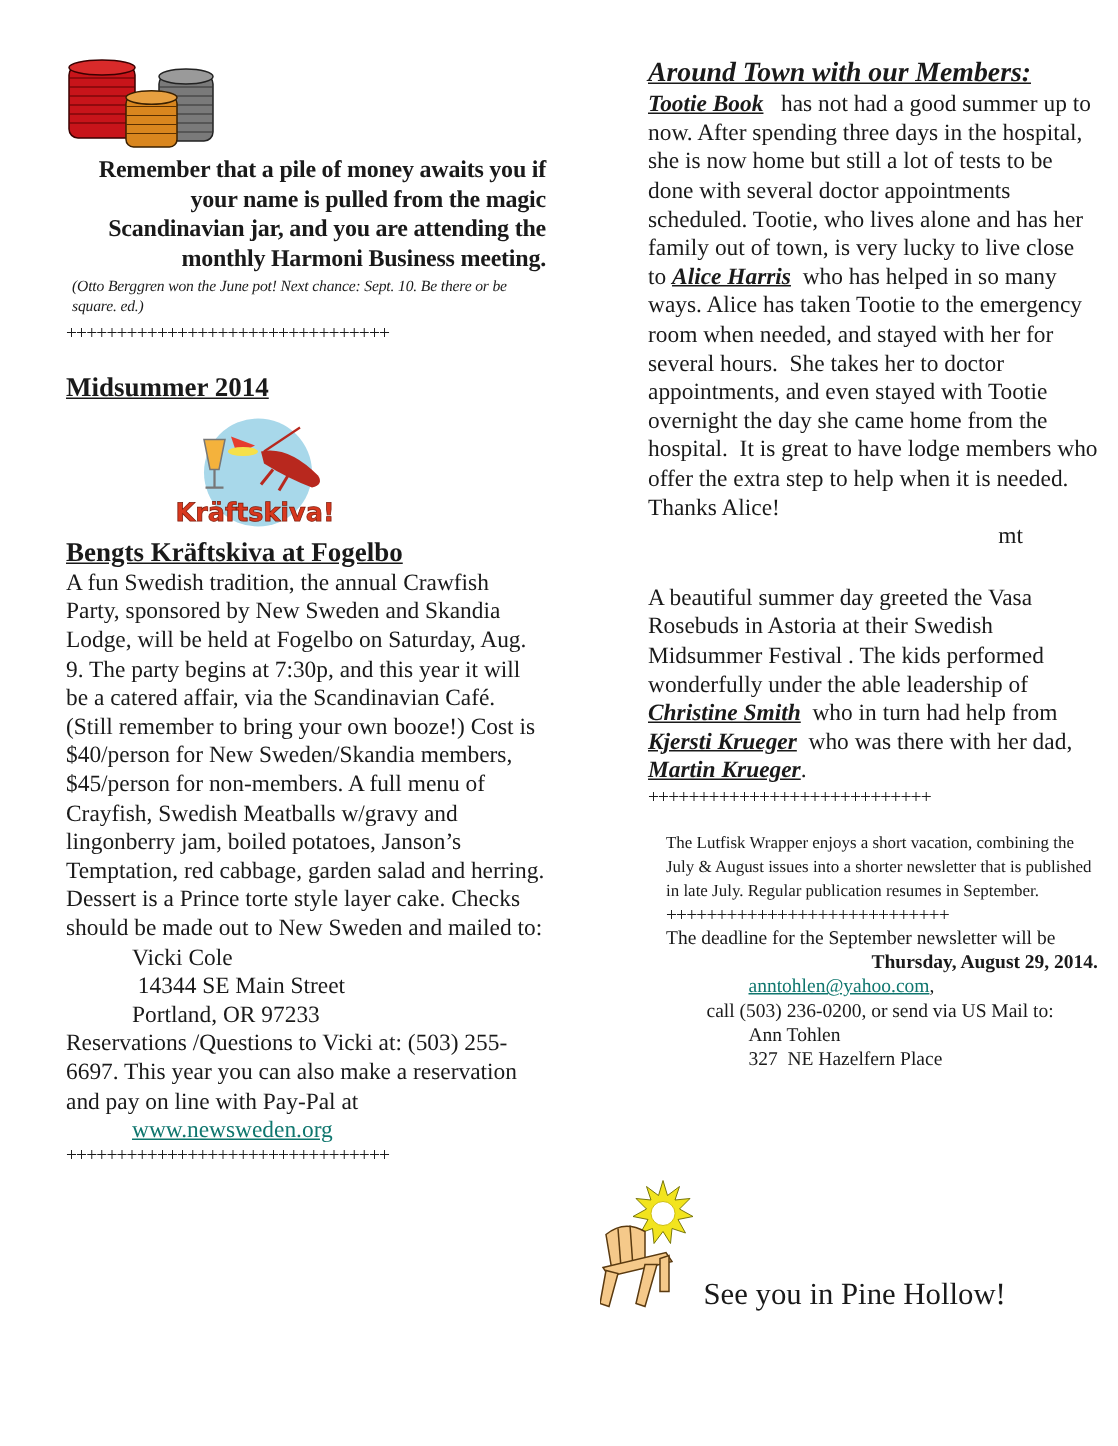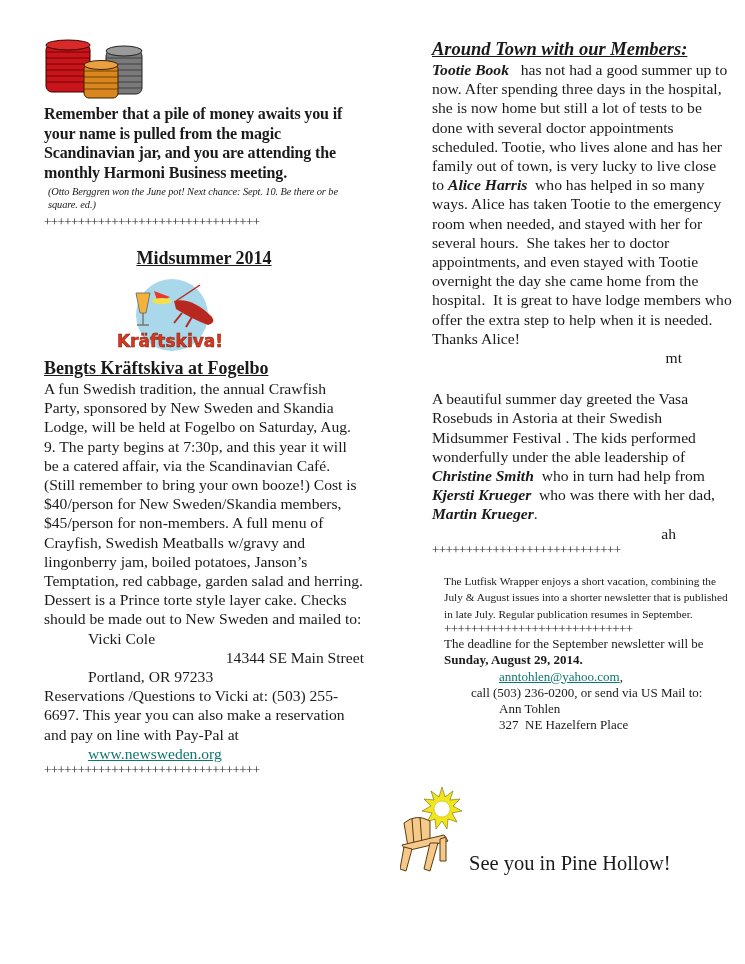--- a/index.html
+++ b/index.html
@@ -2,25 +2,25 @@
 <html><head>
 <meta charset="utf-8">
 <style>
   html, body { margin:0; padding:0; background:#fff; }
   body { width:745px; height:964px; position:relative; overflow:hidden;
          font-family:"Liberation Serif","DejaVu Serif",serif; color:#1a1a1a; }
   .col { position:absolute; }
   #left { left:44px; top:38px; width:320px; }
   #right { left:432px; top:38px; width:300px; }
   .p { font-size:15.6px; line-height:19.2px; margin:0; }
-  .bold { font-weight:bold; }
+  .bold { font-weight:bold;text-align:right; }
   .note { font-style:italic; font-size:10.4px; line-height:13px; margin:4px; letter-spacing:-0.1px; }
   .plus { font-size:13px; line-height:14px; letter-spacing:-0.6px; white-space:nowrap; margin:0; overflow:hidden; }
   h2 { font-size:18px; font-weight:bold; text-decoration:underline; margin:0; line-height:22px; }
-  .hi { font-weight:bold; font-style:italic; }
+  .hi { font-weight:bold; font-style:italic; text-decoration:underline; }
   a.link { color:#0f766e; text-decoration:underline; }
   .indent1 { padding-left:44px; }
   .sig { text-align:right; padding-right:50px; }
   .small { font-size:13px; line-height:16.2px; margin:0; }
   .smallnote { font-size:11.3px; line-height:16.4px; margin:0; }
 </style>
 </head>
 <body>
 
 <div id="left" class="col">
@@ -62,21 +62,21 @@
           <line x1="40" y1="51" x2="74" y2="51"></line>
       </g>
       <ellipse cx="57" cy="27" rx="17" ry="4.5" fill="#e8a040" stroke="#3a2000" stroke-width="1"></ellipse>
     </g>
   </svg>
 
   <p class="p bold" style="font-size:16px;line-height:19.5px;margin-top:4px;letter-spacing:-0.15px;">Remember that a pile of money awaits you if your  name is pulled from the magic Scandinavian jar, and you are attending the monthly Harmoni Business meeting.</p>
   <p class="note" style="margin-top:3px;">(Otto Berggren won the June pot!  Next chance:  Sept. 10.  Be there or be square.  ed.)</p>
   <p class="plus" style="margin-top:1px;">++++++++++++++++++++++++++++++++</p>
 
-  <h2 style="margin-top:18px;text-align:center;">Midsummer  2014</h2>
+  <h2 style="margin-top:18px;">Midsummer  2014</h2>
 
   <svg width="130" height="82" viewBox="0 0 130 82" style="display:block;margin:4px 0 0 68px;">
     <circle cx="60" cy="42" r="36" fill="#a8d8ea"></circle>
     <g>
       <path d="M24 20 L38 20 L34 40 L28 40 Z" fill="#f4b23c" stroke="#777" stroke-width="1"></path>
       <line x1="31" y1="40" x2="31" y2="52" stroke="#777" stroke-width="1.5"></line>
       <line x1="25" y1="52" x2="37" y2="52" stroke="#777" stroke-width="1.5"></line>
     </g>
     <g>
       <path d="M42 18 L58 24 L46 30 Z" fill="#e63b2e"></path>
@@ -87,41 +87,40 @@
       <line x1="64" y1="28" x2="88" y2="12" stroke="#b8281e" stroke-width="1.5"></line>
       <line x1="70" y1="40" x2="62" y2="50" stroke="#b8281e" stroke-width="2"></line>
       <line x1="80" y1="44" x2="74" y2="54" stroke="#b8281e" stroke-width="2"></line>
     </g>
     <text x="58" y="74" text-anchor="middle" font-family="DejaVu Sans, sans-serif" font-weight="bold" font-size="17" fill="#d9381e" stroke="#7a1a0a" stroke-width="0.5">Kräftskiva!</text>
   </svg>
 
   <h2 style="margin-top:2px;">Bengts Kräftskiva at Fogelbo</h2>
   <p class="p">A fun Swedish tradition, the annual Crawfish Party, sponsored by New Sweden and Skandia Lodge, will be held at Fogelbo on Saturday, Aug. 9.  The party begins at 7:30p, and this year it will be a catered affair, via the Scandinavian Café.  (Still remember to bring your own booze!)  Cost is $40/person for New Sweden/Skandia members, $45/person for non-members.  A full menu of Crayfish, Swedish Meatballs w/gravy and lingonberry jam, boiled potatoes, Janson’s Temptation, red cabbage, garden salad and herring. Dessert is a Prince torte style layer cake. Checks should be made out to New Sweden and mailed to:</p>
   <p class="p indent1">Vicki Cole</p>
-  <p class="p indent1" style="white-space:pre;text-align:right;"> 14344 SE Main Street</p>
+  <p class="p indent1" style="white-space:pre;"> 14344 SE Main Street</p>
   <p class="p indent1">Portland, OR  97233</p>
   <p class="p">Reservations /Questions to Vicki at: (503) 255-6697. This year you can also make a reservation and pay on line with Pay-Pal at</p>
   <p class="p indent1"><a class="link" href="#">www.newsweden.org</a></p>
   <p class="plus">++++++++++++++++++++++++++++++++</p>
 </div>
 
 <div id="right" class="col">
   <h2 style="font-style:italic;font-size:18.5px;">Around Town with our Members:</h2>
   <p class="p"><span class="hi">Tootie Book</span><span style="white-space:pre-wrap;">   has not had a good summer up to now. After spending three days in the hospital, she is now home but still a lot of tests to be done with several doctor appointments scheduled. Tootie, who lives alone and has her family out of town, is very lucky to live close to </span><span class="hi">Alice Harris</span><span style="white-space:pre-wrap;">  who has helped in so many ways. Alice has taken Tootie to the emergency room when needed, and stayed with her for several hours.  She takes her to doctor appointments, and even stayed with Tootie overnight the day she came home from the hospital.  It is great to have lodge members who offer the extra step to help when it is needed. Thanks Alice!</span></p>
   <p class="p sig">mt</p>
 
   <p class="p" style="margin-top:22px;"><span>A beautiful summer day greeted the Vasa Rosebuds in Astoria at their Swedish Midsummer  Festival . The kids performed wonderfully under the able leadership of </span><span class="hi">Christine Smith</span><span style="white-space:pre-wrap;">  who in turn had help from </span><span class="hi">Kjersti Krueger</span><span style="white-space:pre-wrap;">  who was there with her dad, </span><span class="hi">Martin Krueger</span><span>.</span></p>
-  <p class="p sig" style="padding-right:56px;">ah</p>
   <p class="plus">++++++++++++++++++++++++++++</p>
 
   <div style="padding-left:12px;margin-top:16px;">
     <p class="smallnote">The Lutfisk Wrapper enjoys a short vacation, combining the July &amp; August issues into a shorter newsletter that is published in late July.  Regular publication resumes in September.</p>
     <p class="plus">++++++++++++++++++++++++++++</p>
     <p class="small">The deadline for the September newsletter will be</p>
-    <p class="small bold">Sunday, August 29, 2014.</p>
+    <p class="small bold">Thursday, August 29, 2014.</p>
     <p class="small" style="padding-left:55px;"><a class="link" href="#">anntohlen@yahoo.com</a><span>,</span></p>
     <p class="small" style="padding-left:27px;">call (503) 236-0200, or send via US Mail to:</p>
     <p class="small" style="padding-left:55px;">Ann Tohlen</p>
     <p class="small" style="padding-left:55px;white-space:pre;">327  NE Hazelfern Place</p>
   </div>
 </div>
 
 <svg width="64" height="90" viewBox="0 0 64 90" style="position:absolute;left:400px;top:785px;">
   <g>
     <polygon points="42,2 45,12 53,6 50,15 60,14 53,21 62,26 52,28 57,37 48,34 47,44 42,36 36,44 35,34 27,37 32,28 22,26 31,21 24,14 34,15 31,6 39,12" fill="#f2e41e" stroke="#6a6a00" stroke-width="0.6"></polygon>

